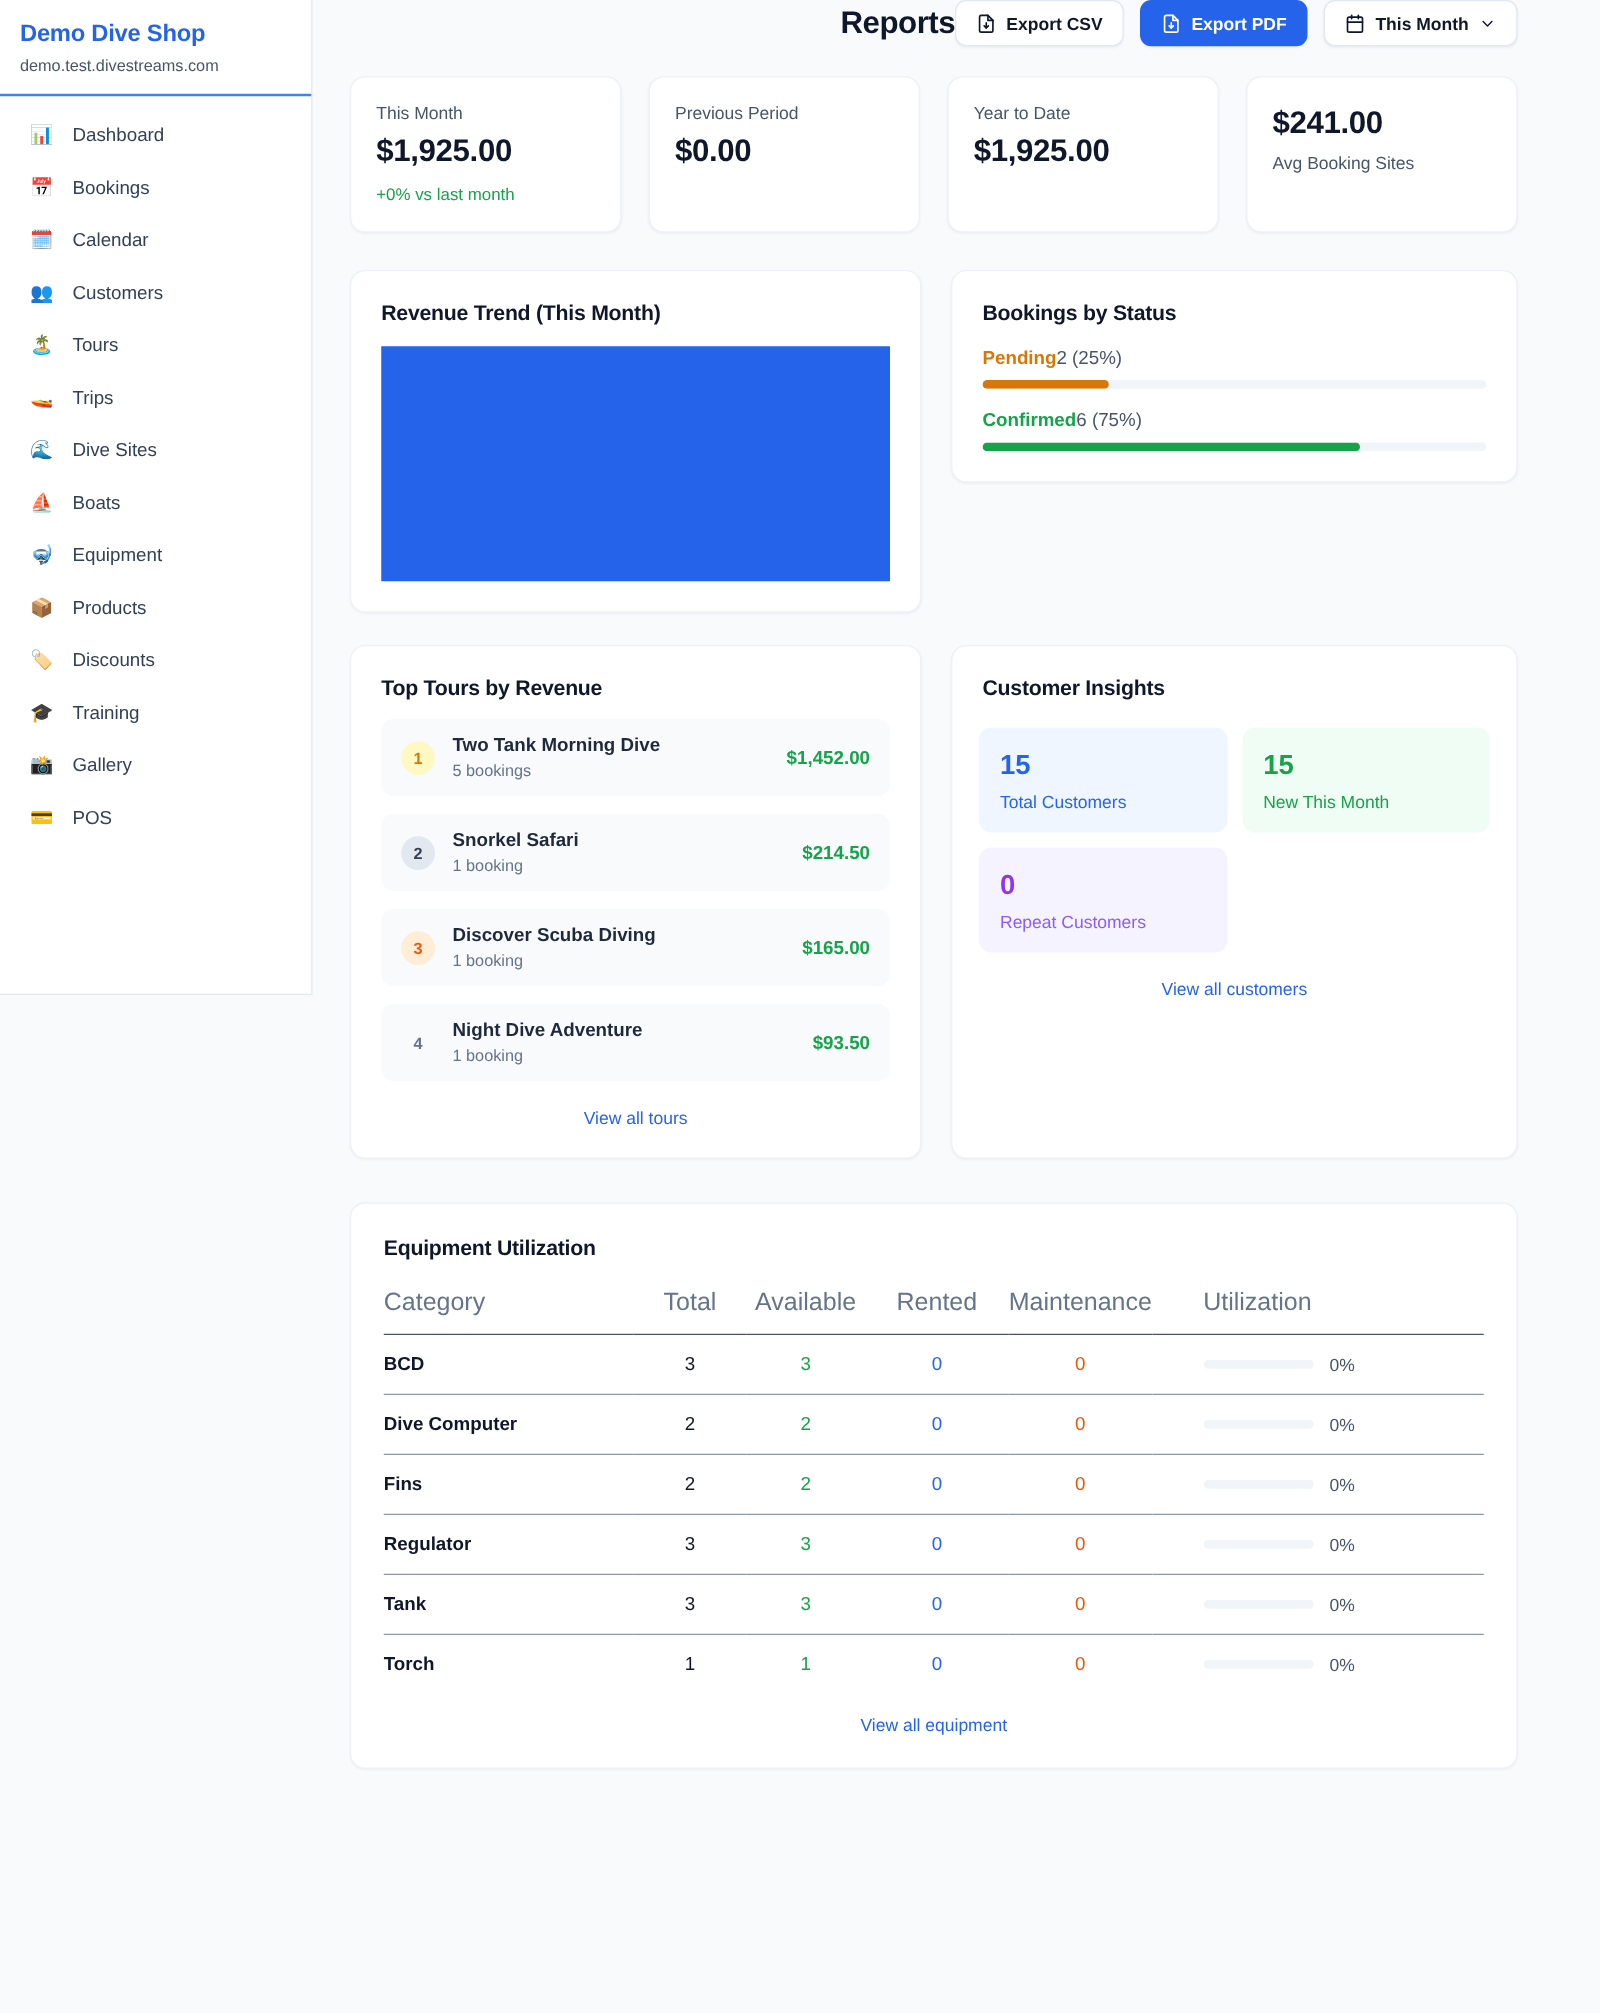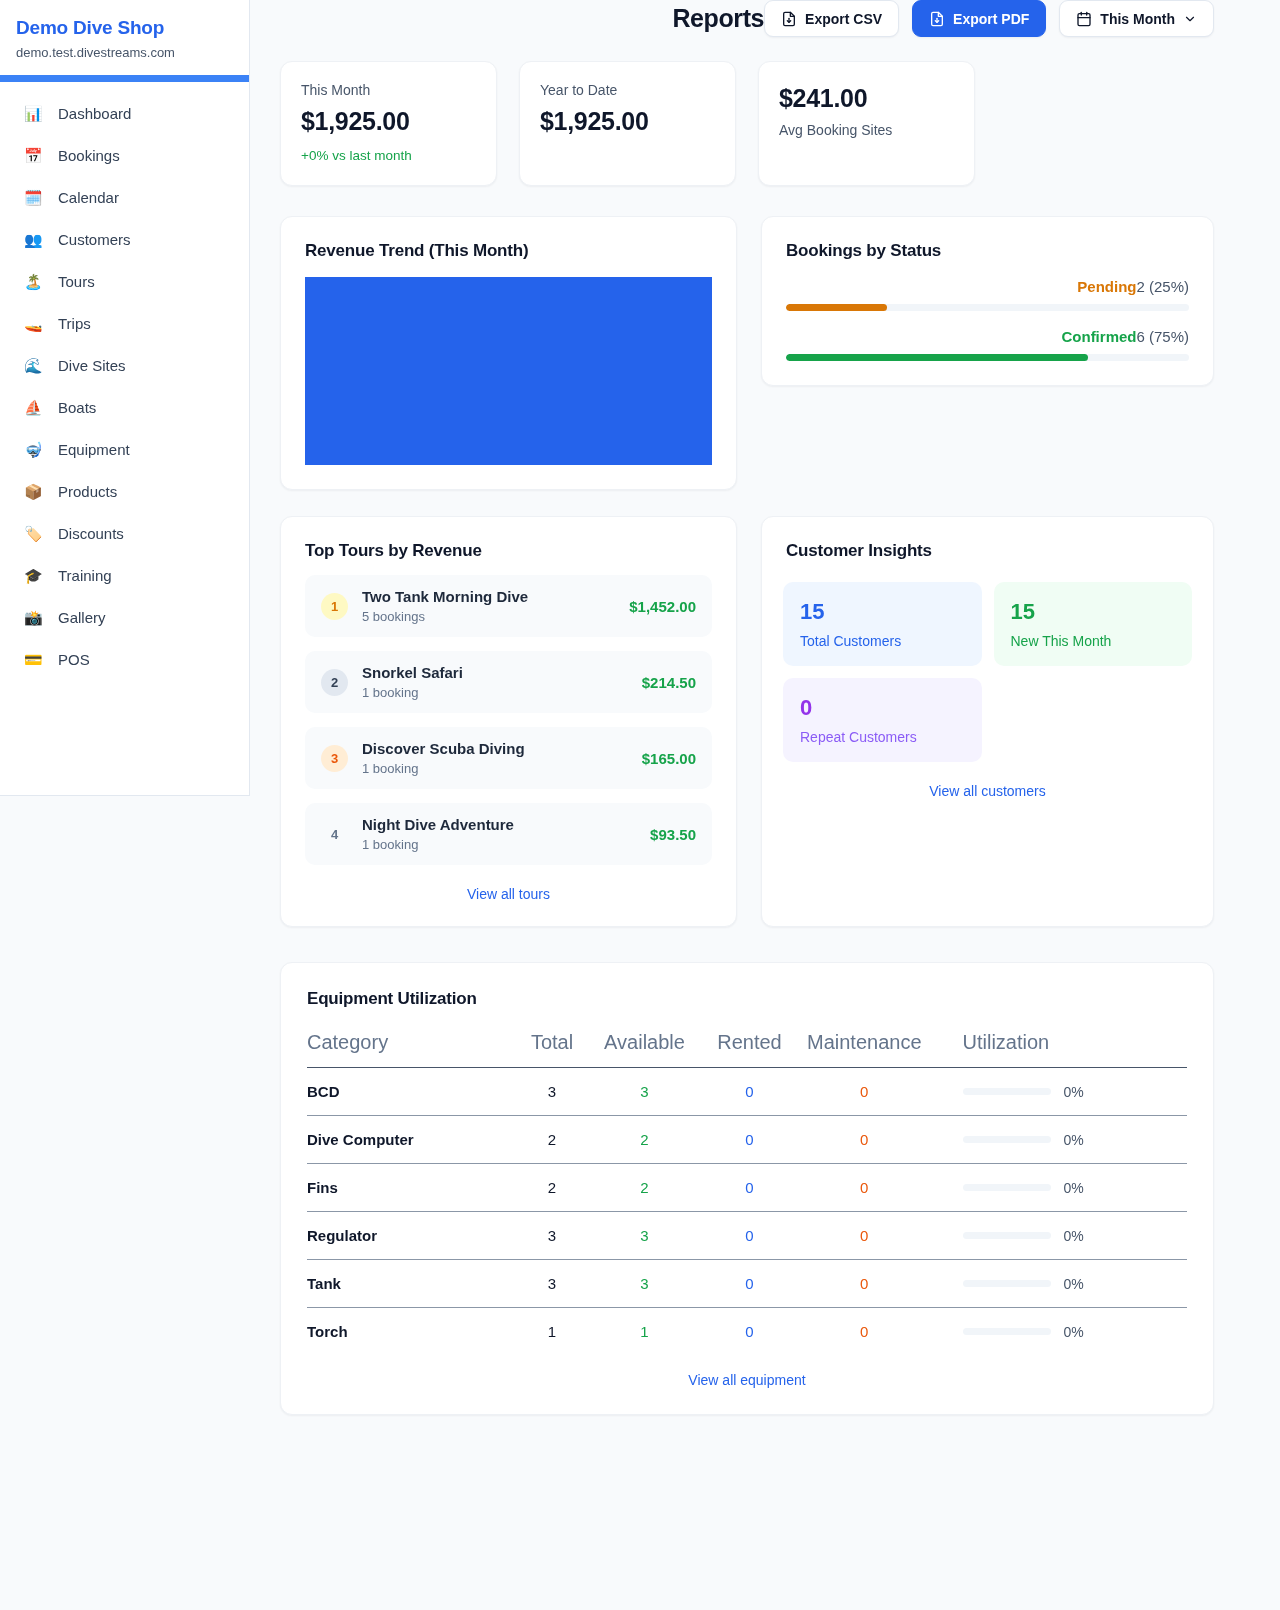--- a/index.html
+++ b/index.html
@@ -8,21 +8,21 @@
     width:1280px; height:1610px; position:relative;
     background:#f8fafc; color:#0f172a;
     font-family:"Liberation Sans", sans-serif;
   }
 
   
   .sidebar {
     position:absolute; left:0; top:0; width:250px; height:796px;
     background:#ffffff; border-right:1px solid #e2e8f0; border-bottom:1px solid #e2e8f0;
   }
-  .brand { padding:17px 16px 15px; border-bottom:7px solid #3b82f6; }
+  .brand { padding:17px 16px 15px; border-bottom:2px solid #3b82f6; }
   .brand-title { color:#2563eb; font-size:19px; font-weight:bold; letter-spacing:-0.2px; }
   .brand-sub { color:#475569; font-size:13px; margin-top:6px; }
   .nav { padding:14px 10px 0; }
   .nav-item {
     display:flex; align-items:center; gap:14px; padding:9px 14px; margin-bottom:7px;
     font-size:15px; color:#334155; border-radius:8px; cursor:pointer;
   }
   .nav-icon { width:20px; font-size:15px; text-align:center; line-height:1; }
   .sidebar-footer {
     position:absolute; left:0; right:0; bottom:0; background:#fff;
@@ -59,21 +59,21 @@
   .stat-delta { font-size:13.5px; color:#16a34a; margin-top:12px; }
   .stat-card.value-first .stat-value { margin-top:2px; }
   .stat-card.value-first .stat-label { margin-top:9px; }
 
   
   .charts-row { display:grid; grid-template-columns:457px 453px; gap:24px; margin-top:30px; align-items:start; }
   .pad-card { padding:24px; }
   .card-title { font-size:17px; font-weight:bold; letter-spacing:-0.2px; }
   .revenue-rect { margin-top:16px; height:188px; background:#2563eb; }
   .status-group { margin-top:17px; }
-  .status-head { display:flex; justify-content:flex-end; align-items:center; font-size:15px; }
+  .status-head { display:flex; justify-content:flex-start; align-items:center; font-size:15px; }
   .status-label { font-weight:600; }
   .status-count { color:#475569; }
   .bar-track { height:7px; background:#f1f5f9; border-radius:4px; margin-top:9px; overflow:hidden; }
   .bar-fill { height:100%; border-radius:4px; }
 
   
   .mid-row { display:grid; grid-template-columns:457px 453px; gap:24px; margin-top:26px; }
   .tour-row { display:flex; align-items:center; gap:14px; background:#f8fafc; border-radius:10px; padding:13px 16px; margin-top:14px; }
   .tour-row:first-of-type { margin-top:26px; }
   .rank { width:27px; height:27px; border-radius:50%; display:flex; align-items:center; justify-content:center; font-size:13px; font-weight:600; flex-shrink:0; }
@@ -216,20 +216,24 @@
     </div>
   </div>
 
   <div class="stats-row">
     <div class="card stat-card">
       <div class="stat-label">This Month</div>
       <div class="stat-value">$1,925.00</div>
       <div class="stat-delta">+0% vs last month</div>
     </div>
     <div class="card stat-card">
+      <div class="stat-label">Previous Period</div>
+      <div class="stat-value">$0.00</div>
+    </div>
+    <div class="card stat-card">
       <div class="stat-label">Year to Date</div>
       <div class="stat-value">$1,925.00</div>
     </div>
     <div class="card stat-card value-first">
       <div class="stat-value">$241.00</div>
       <div class="stat-label">Avg Booking Sites</div>
     </div>
   </div>
 
   <div class="charts-row">

